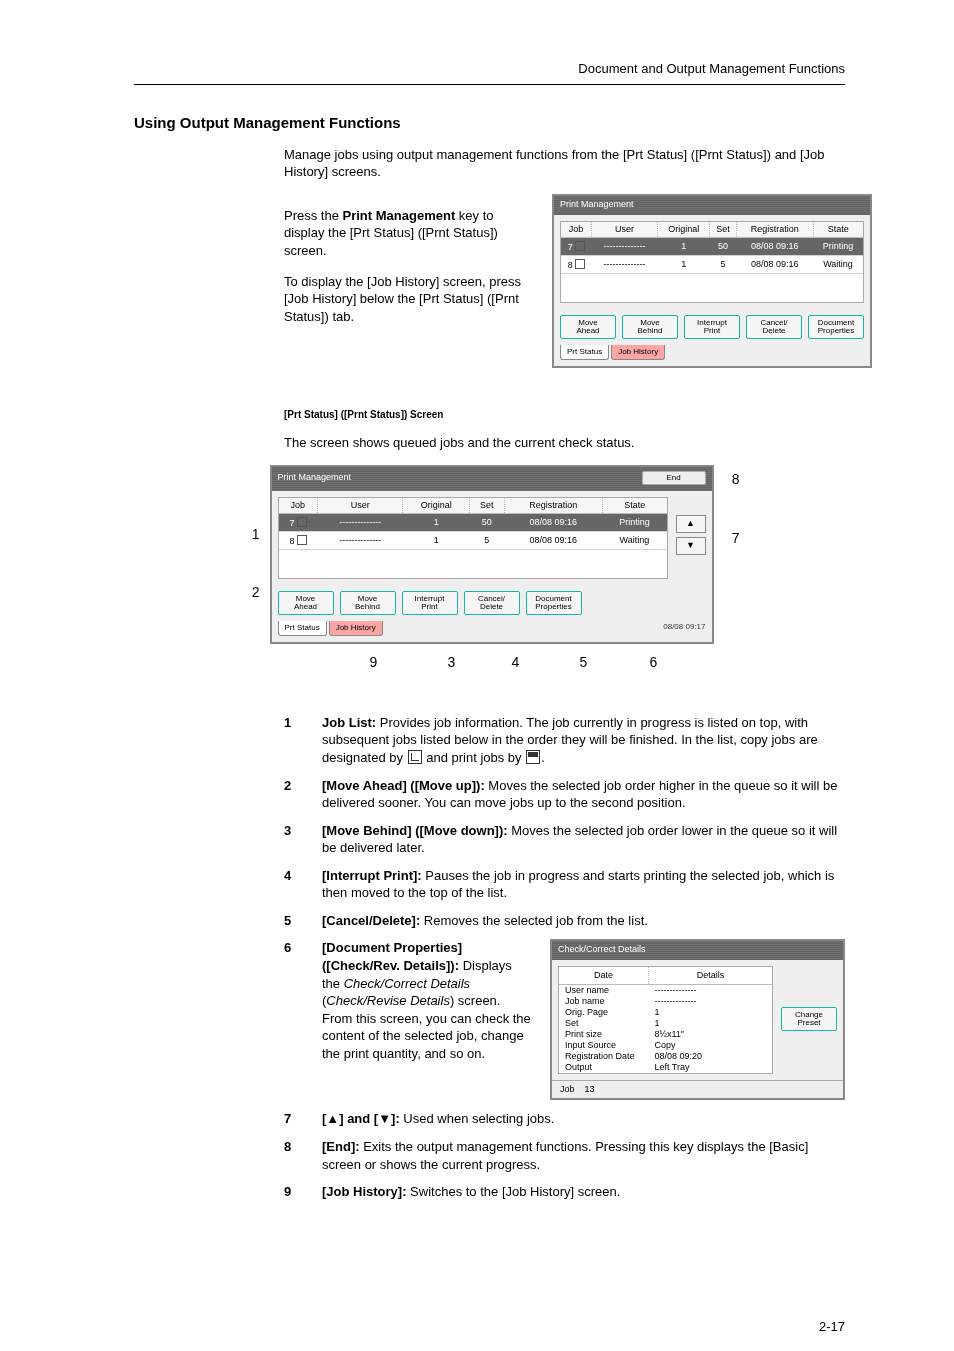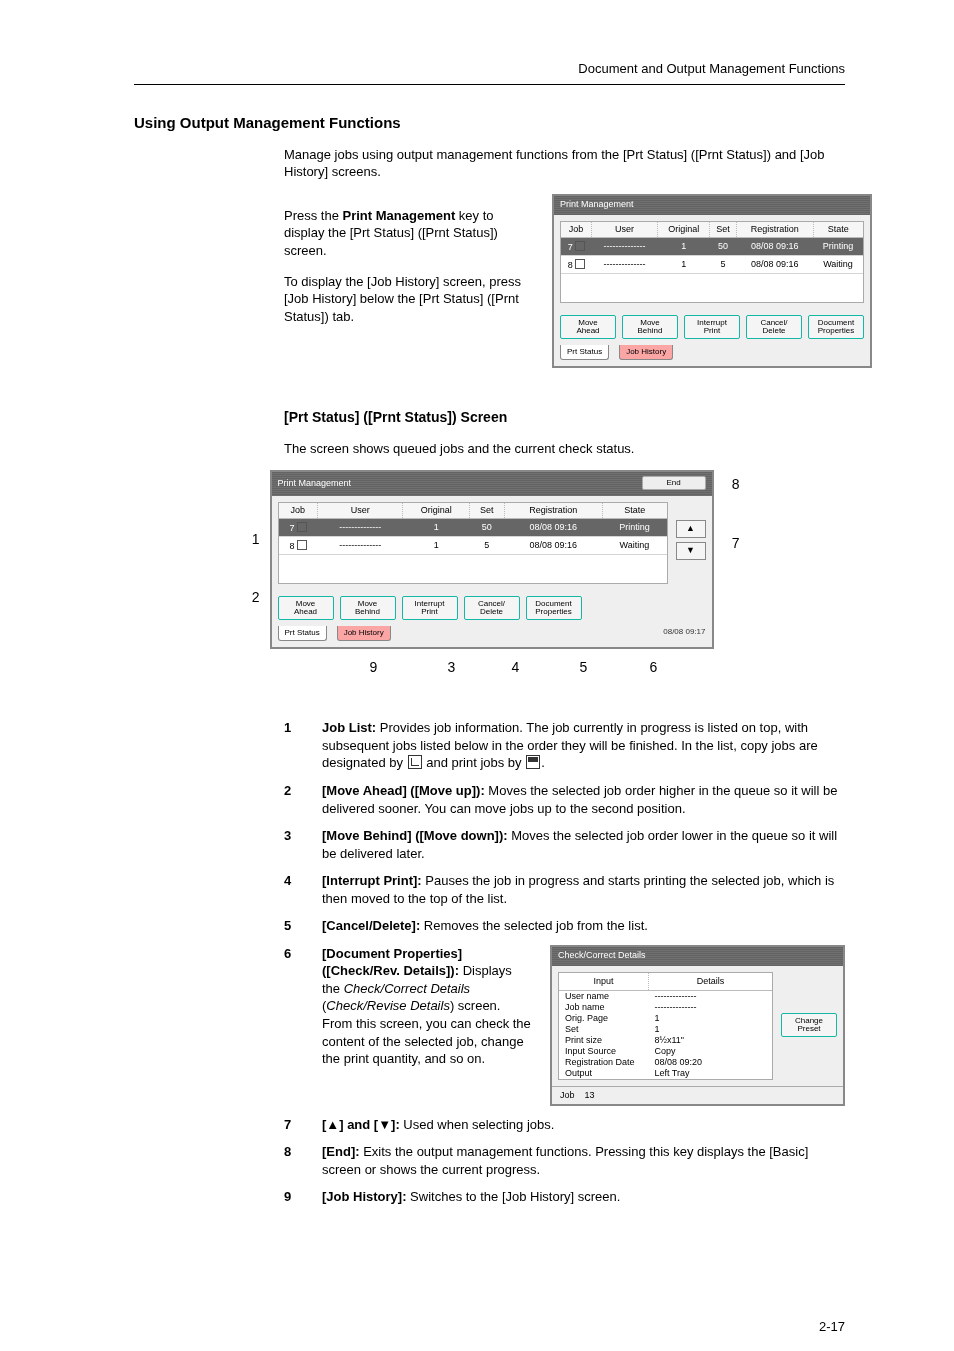--- a/index.html
+++ b/index.html
@@ -36,21 +36,21 @@
   }
   .two-col {
     display: flex;
     gap: 18px;
     align-items: flex-start;
   }
   .two-col .txt {
     flex: 0 0 250px;
   }
   h2 {
-    font-size: 14px;
+    font-size: 10px;
     font-weight: bold;
     margin: 40px 0 10px 0;
   }
   
   .device {
     border: 2px solid #888;
     background: #efefef;
     font-size: 9px;
     line-height: 1;
     position: relative;
@@ -98,21 +98,21 @@
     border: 1px solid #14b8a6;
     border-radius: 2px;
     background: #f5f5f5;
     padding: 3px 4px;
     font-size: 8px;
     text-align: center;
     min-width: 46px;
   }
   .device .tabrow {
     display: flex;
-    gap: 10px;
+    gap: 2px;
     padding: 0 6px 6px 6px;
   }
   .device .tab {
     border: 1px solid #888;
     border-top: none;
     padding: 3px 6px;
     font-size: 8px;
     background: #fca5a5;
     border-radius: 0 0 3px 3px;
   }
@@ -422,21 +422,21 @@
         <div class="txt" style="flex:0 0 210px;">
           <b>[Document Properties] ([Check/Rev. Details]):</b><span> Displays the </span><i>Check/Correct Details</i><span> (</span><i>Check/Revise Details</i><span>) screen. From this screen, you can check the content of the selected job, change the print quantity, and so on.</span>
         </div>
         <div class="device" style="flex:1;">
           <div class="titlebar">Check/Correct Details</div>
           <div class="device-flex">
             <div class="panelbody">
               <table class="details-table">
                 <tbody>
                     <tr>
-                  <th style="width:42%;">Input</th>
+                  <th style="width:42%;">Date</th>
                   <th>Details</th>
                 </tr>
                 <tr>
                       <td>User name</td>
                       <td>--------------</td>
                     </tr>
                 <tr>
                       <td>Job name</td>
                       <td>--------------</td>
                     </tr>

